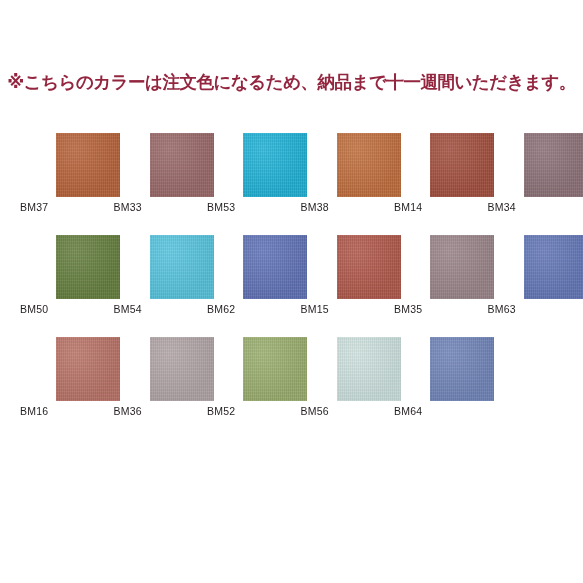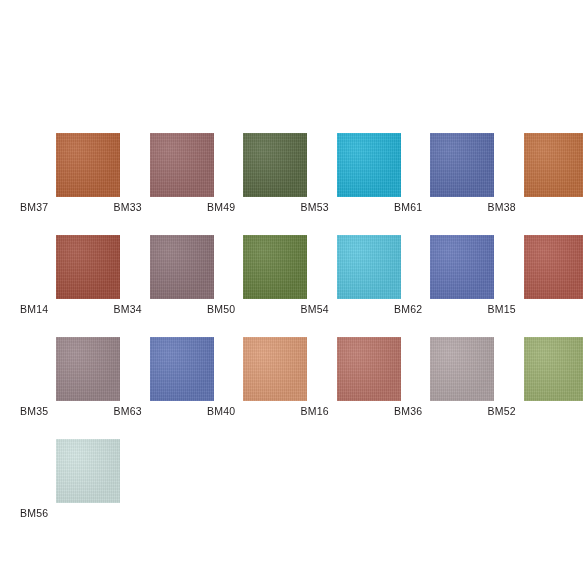--- a/index.html
+++ b/index.html
@@ -81,41 +81,34 @@
     color: #231f20;
     letter-spacing: 0.2px;
     white-space: nowrap;
   }
 </style>
 </head>
 <body>
 
 <div id="page">
 
+  <div id="notice" style="color: rgb(147, 37, 63);">※こちらのカラーは注文色になるため、納品まで十一週間いただきます。</div>
 
   <div id="grid">
       <div class="cell">
         <div class="swatch" style="background: rgb(185, 100, 58);"></div>
         <div class="label">BM37</div>
       </div>
       <div class="cell">
         <div class="swatch" style="background: rgb(155, 106, 106);"></div>
         <div class="label">BM33</div>
       </div>
       <div class="cell">
-        <div class="swatch" style="background: rgb(90, 107, 69);"></div>
-        <div class="label">BM49</div>
-      </div>
-      <div class="cell">
         <div class="swatch" style="background: rgb(34, 180, 216);"></div>
         <div class="label">BM53</div>
-      </div>
-      <div class="cell">
-        <div class="swatch" style="background: rgb(92, 110, 174);"></div>
-        <div class="label">BM61</div>
       </div>
       <div class="cell">
         <div class="swatch" style="background: rgb(194, 112, 63);"></div>
         <div class="label">BM38</div>
       </div>
       <div class="cell">
         <div class="swatch" style="background: rgb(164, 80, 63);"></div>
         <div class="label">BM14</div>
       </div>
       <div class="cell">
@@ -140,34 +133,34 @@
       </div>
       <div class="cell">
         <div class="swatch" style="background: rgb(155, 134, 139);"></div>
         <div class="label">BM35</div>
       </div>
       <div class="cell">
         <div class="swatch" style="background: rgb(100, 120, 185);"></div>
         <div class="label">BM63</div>
       </div>
       <div class="cell">
-        <div class="swatch" style="background: rgb(221, 154, 116);"></div>
-        <div class="label">BM40</div>
-      </div>
-      <div class="cell">
         <div class="swatch" style="background: rgb(187, 116, 104);"></div>
         <div class="label">BM16</div>
       </div>
       <div class="cell">
         <div class="swatch" style="background: rgb(179, 166, 168);"></div>
         <div class="label">BM36</div>
       </div>
       <div class="cell">
         <div class="swatch" style="background: rgb(156, 176, 112);"></div>
         <div class="label">BM52</div>
       </div>
       <div class="cell">
         <div class="swatch" style="background: rgb(207, 227, 224);"></div>
         <div class="label">BM56</div>
       </div>
+      <div class="cell">
+        <div class="swatch" style="background: rgb(114, 134, 187);"></div>
+        <div class="label">BM64</div>
+      </div>
     </div>
 
 </div>
 
 </body></html>

